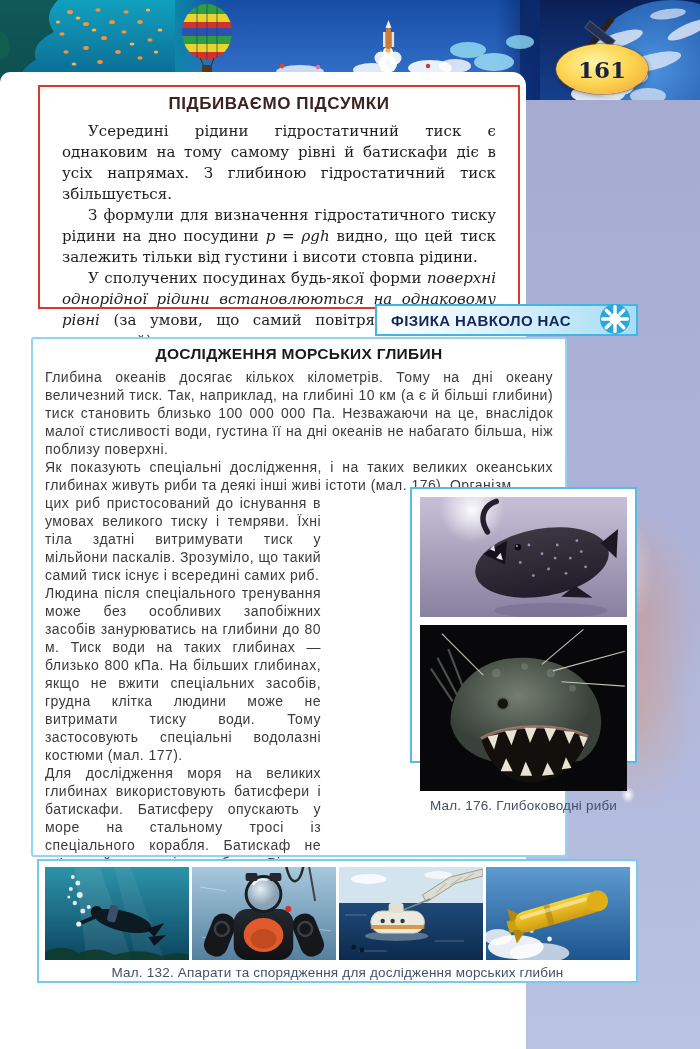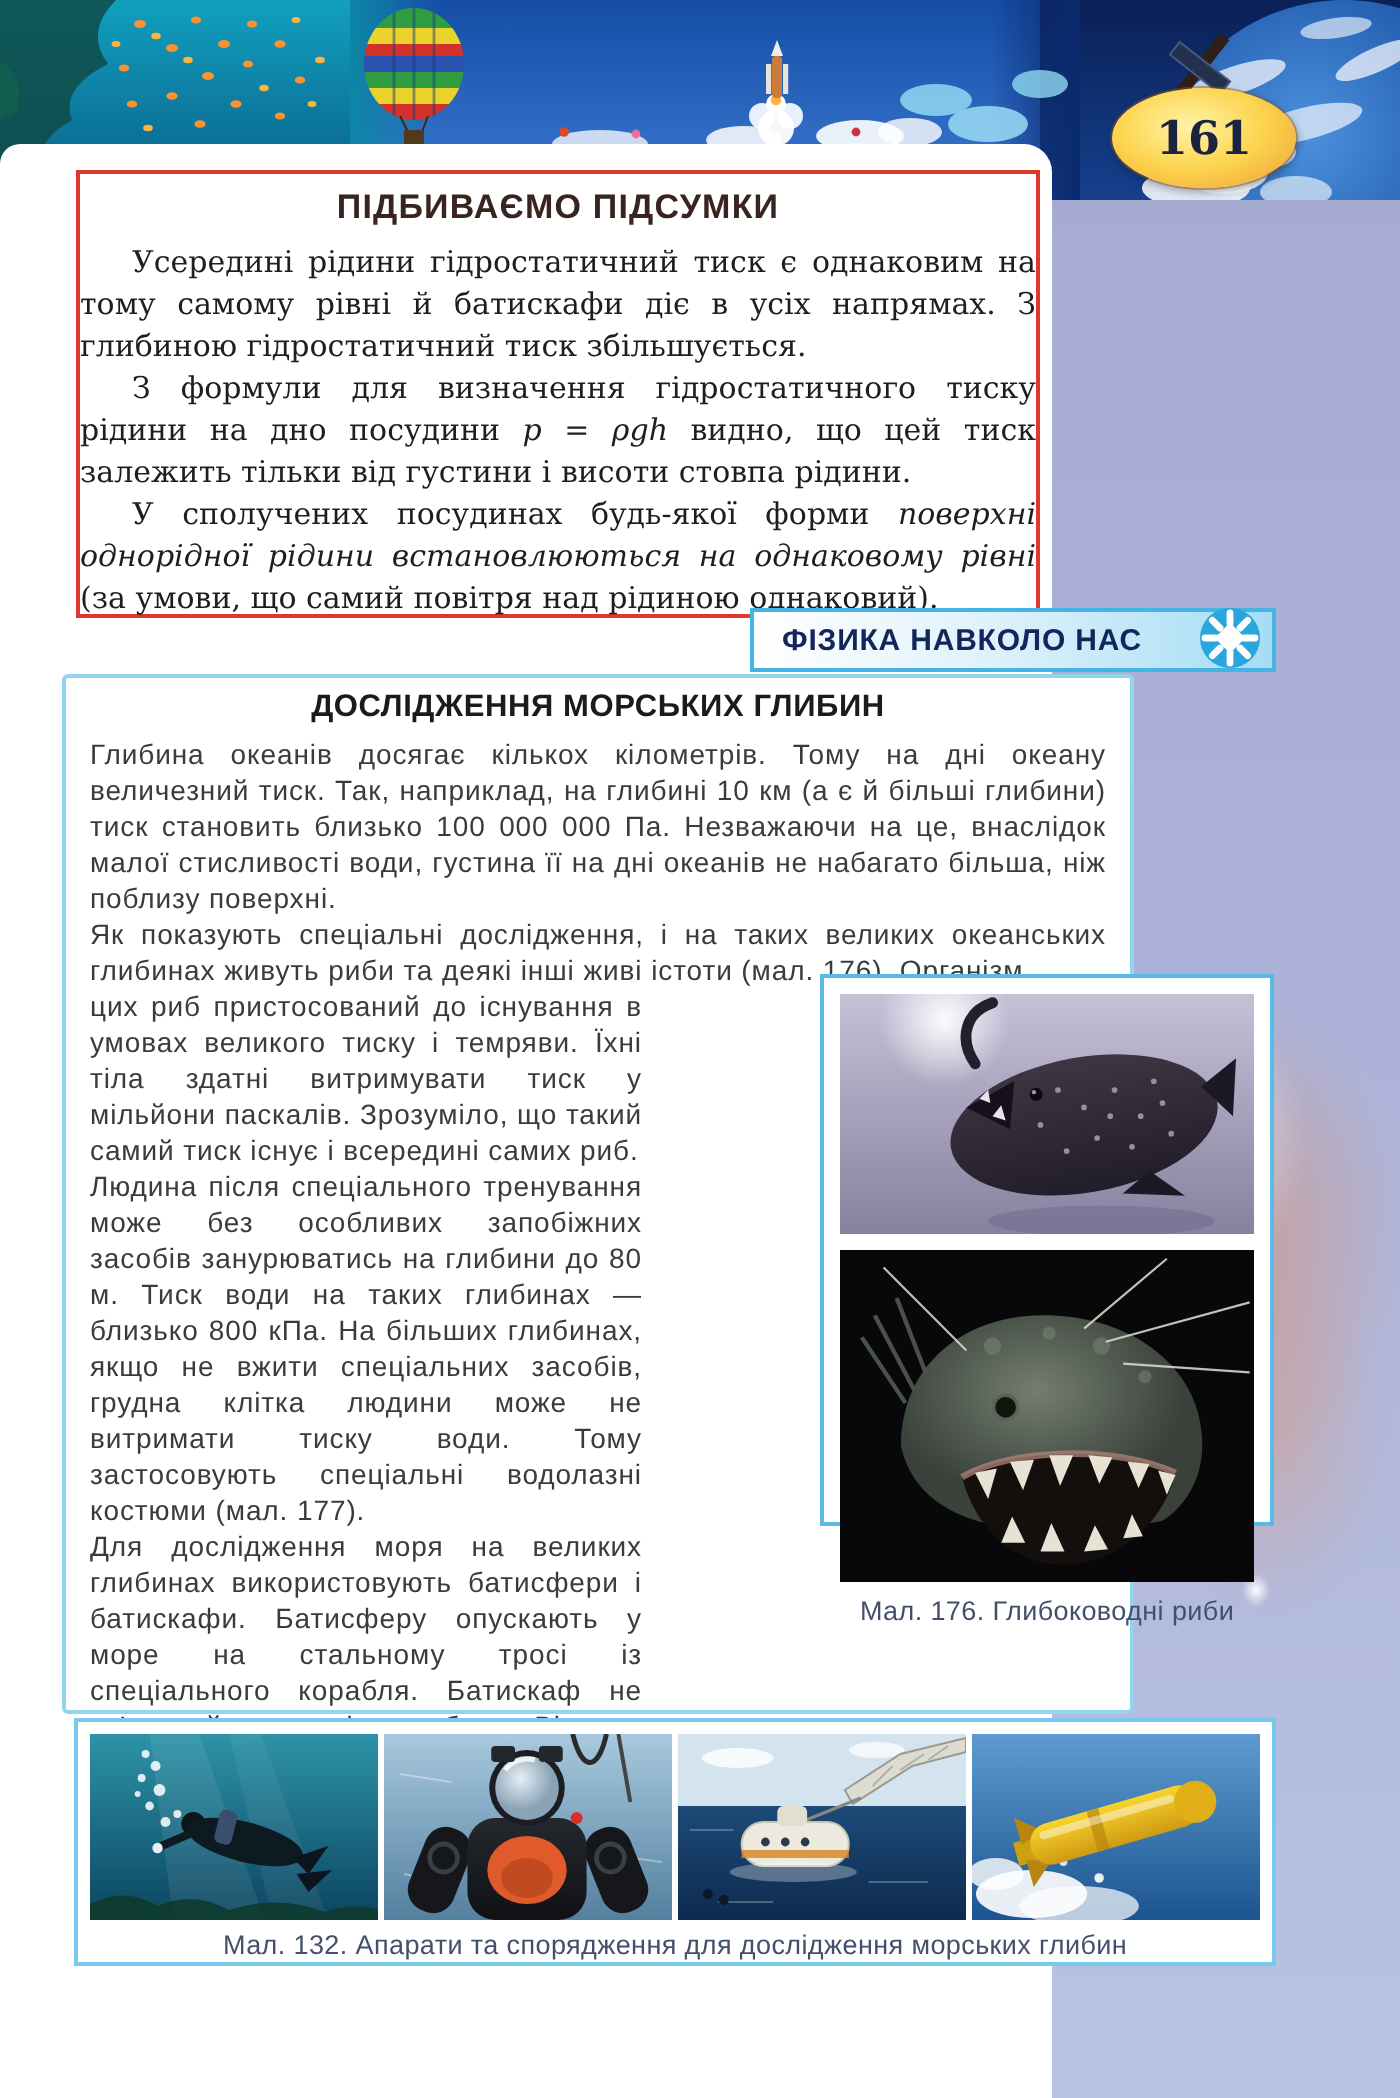--- a/index.html
+++ b/index.html
@@ -19,21 +19,21 @@
   .page{position:absolute;left:0;top:72px;width:526px;height:977px;background:#fff;
         border-top-right-radius:14px;border-top-left-radius:10px;}
   
   .badge{position:absolute;left:556px;top:44px;width:92px;height:50px;border-radius:50%;
     background:radial-gradient(ellipse at 42% 38%, #fff3a8 0%, #fcd54f 48%, #ef9e33 100%);
     box-shadow:0 0 0 1px rgba(150,85,20,.45), 1px 2px 5px rgba(0,0,0,.35);
     display:flex;align-items:center;justify-content:center;}
   .badge span{font-family:"DejaVu Serif",serif;font-weight:bold;font-size:23px;color:#1b2340;}
   
   .summary{position:absolute;left:38px;top:85px;width:482px;height:224px;
-    border:2px solid #de372c;background:#fff;box-sizing:border-box;padding:5px 0 0;}
+    border:2px solid #de372c;background:#fff;box-sizing:border-box;padding:5px 22px 0;}
   .summary-title{text-align:center;font-weight:bold;font-size:17px;letter-spacing:.6px;
     color:#3a2421;margin:2px 0 7px;}
   .summary p{margin:0;font-family:"DejaVu Serif",serif;font-size:15px;line-height:21px;
     text-align:justify;text-indent:26px;color:#1e1e1e;}
   .formula{font-style:italic;white-space:nowrap;}
   .ital{font-style:italic;}
   
   .rubric{position:absolute;left:375px;top:304px;width:263px;height:32px;box-sizing:border-box;
     background:linear-gradient(90deg,#ffffff 0%,#dff2fb 45%,#a6ddf4 100%);
     border:2px solid #43b4e4;display:flex;align-items:center;}

